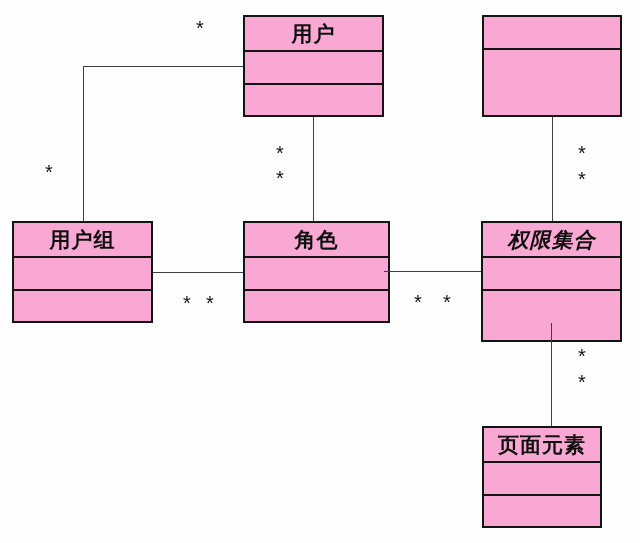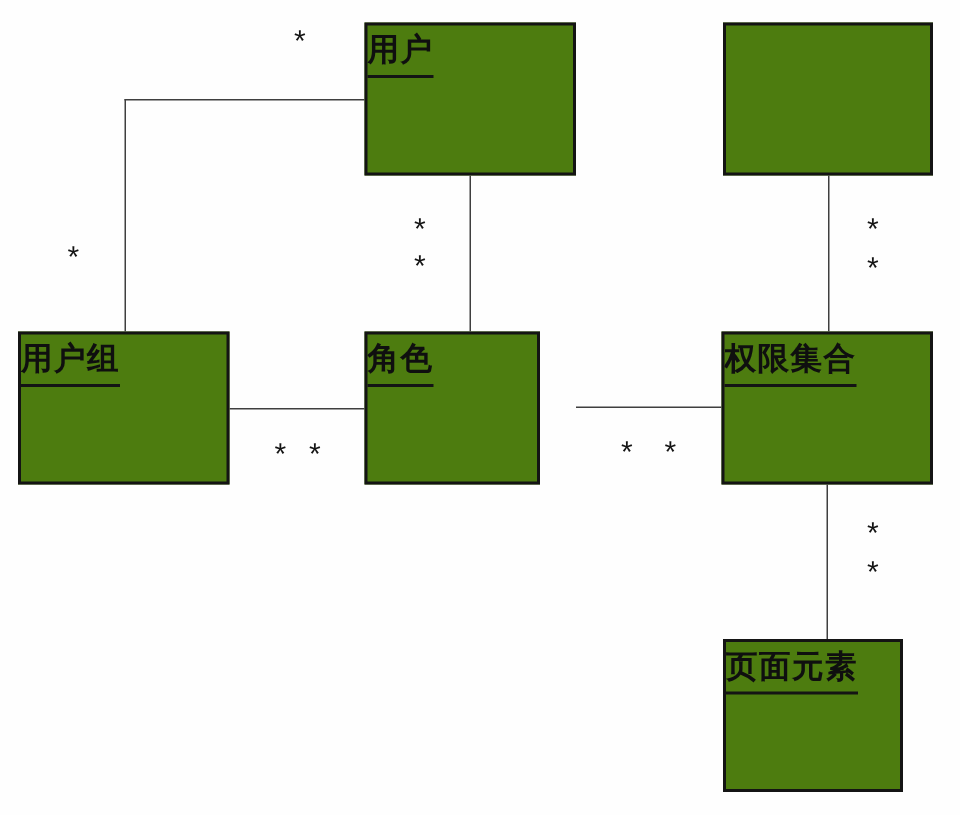--- a/index.html
+++ b/index.html
@@ -11,23 +11,23 @@
     position: relative;
     width: 640px;
     height: 543px;
     background: #fefefe;
     overflow: hidden;
   }
   .uml-class {
     position: absolute;
     box-sizing: border-box;
     border: 2px solid #141414;
-    background: #4d7c0f;
+    background: #f9a8d4;
     display: flex;
-    flex-direction: row;
+    flex-direction: column;
   }
   .uml-title {
     box-sizing: border-box;
     height: 35px;
     border-bottom: 2px solid #141414;
     font-size: 21px;
     font-weight: bold;
     color: #0f0f0f;
     text-align: center;
     line-height: 33px;
@@ -48,22 +48,22 @@
     position: absolute;
     font-size: 20px;
     line-height: 1;
     color: #141414;
     font-weight: normal;
   }
   
   #box-user            { left: 243px; top: 15px;  width: 141px; height: 102px; }
   #box-menu            { left: 482px; top: 15px;  width: 140px; height: 102px; }
   #box-user-group      { left: 12px;  top: 221px; width: 141px; height: 102px; }
-  #box-role            { left: 243px; top: 221px; width: 117px; height: 102px; }
-  #box-permission-set  { left: 481px; top: 221px; width: 141px; height: 102px; }
+  #box-role            { left: 243px; top: 221px; width: 147px; height: 102px; }
+  #box-permission-set  { left: 481px; top: 221px; width: 141px; height: 121px; font-style: italic; }
   #box-page-element    { left: 482px; top: 426px; width: 120px; height: 102px; }
   
   #edge-user-usergroup-h   { left: 83px;  top: 66px;  width: 160px; height: 1px; }
   #edge-user-usergroup-v   { left: 83px;  top: 66px;  width: 1px;   height: 155px; }
   #edge-user-role-v        { left: 313px; top: 117px; width: 1px;   height: 104px; }
   #edge-menu-permset-v     { left: 552px; top: 117px; width: 1px;   height: 104px; }
   #edge-usergroup-role-h   { left: 153px; top: 272px; width: 90px;  height: 1px; }
   #edge-role-permset-h     { left: 384px; top: 271px; width: 97px;  height: 1px; }
   #edge-permset-pageel-v   { left: 551px; top: 323px; width: 1px;   height: 103px; }
   

